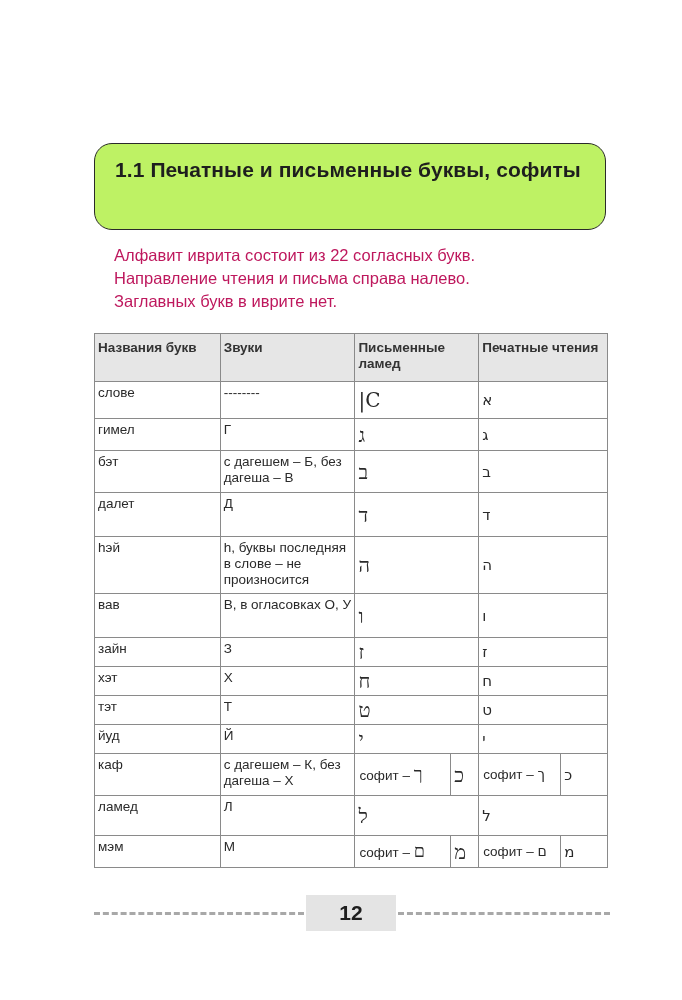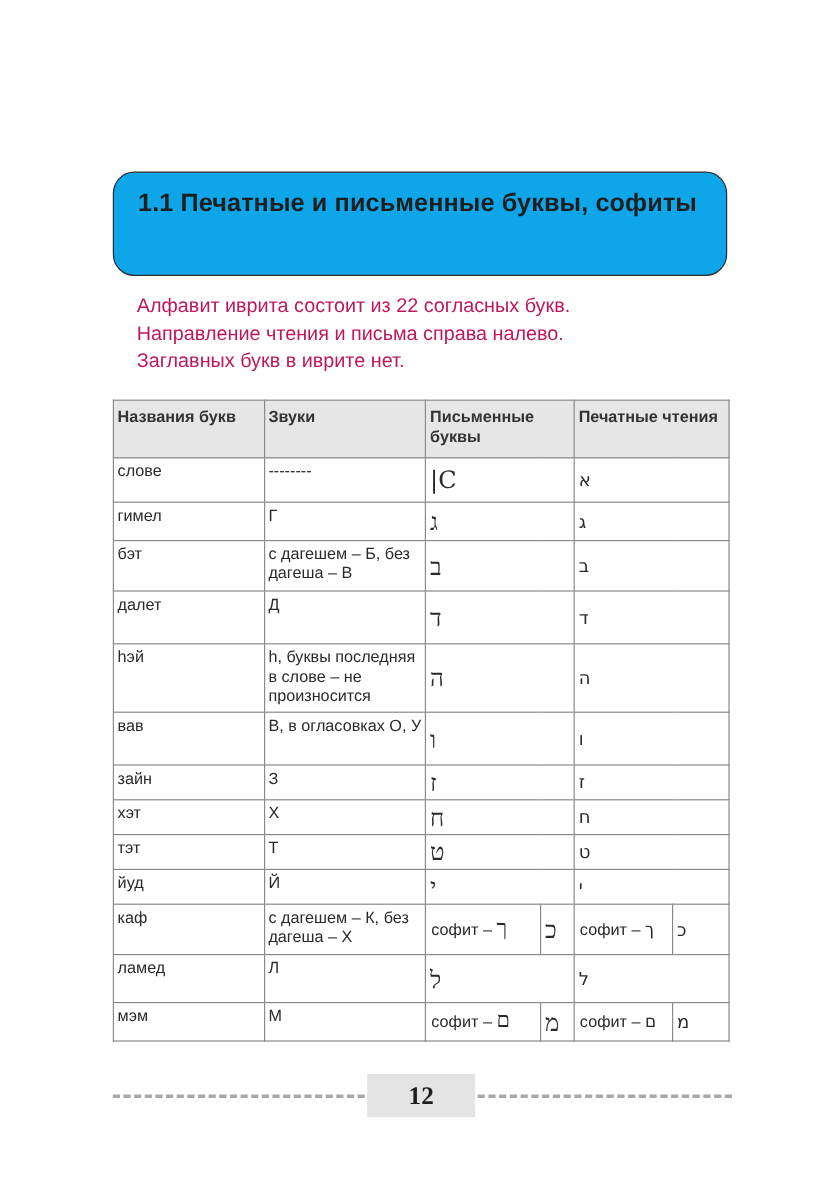--- a/index.html
+++ b/index.html
@@ -3,21 +3,21 @@
 <meta charset="utf-8">
 <style>
   html, body { margin: 0; padding: 0; }
   body {
     width: 682px; height: 1000px; background: #ffffff; position: relative;
     font-family: "Liberation Sans", "DejaVu Sans", sans-serif; color: #222;
     overflow: hidden;
   }
   .title-box {
     position: absolute; left: 94px; top: 143px; width: 512px; height: 87px;
-    background: #0ea5e9; border: 1.5px solid #2a2a2a; border-radius: 18px;
+    background: #bef264; border: 1.5px solid #2a2a2a; border-radius: 18px;
     box-sizing: border-box;
   }
   .title-text {
     position: absolute; left: 20px; top: 14px;
     font-size: 21px; font-weight: bold; color: #1e1e1e; letter-spacing: 0.1px;
   }
   .intro {
     position: absolute; left: 114px; top: 244px; font-size: 16.5px; line-height: 23px; color: #be185d;
   }
   table.letters {
@@ -29,21 +29,21 @@
     line-height: 16px;
   }
   table.letters th {
     background: #e6e6e6; font-weight: bold; height: 38px; padding-top: 6px; color: #333;
   }
   .heb { font-family: "DejaVu Sans", sans-serif; font-size: 15px; vertical-align: middle !important; }
   .script { font-family: "DejaVu Serif", serif; font-size: 20px; vertical-align: middle !important; }
   .sofit { text-align: center; vertical-align: middle !important; white-space: nowrap; padding-left: 4px !important; }
   .sofit .g { font-family: "DejaVu Serif", serif; font-size: 18px; }
   .sofit .gp { font-family: "DejaVu Sans", sans-serif; font-size: 14px; }
-  .pager { position: absolute; left: 94px; top: 893px; width: 516px; height: 38px; font-family: Liberation Serif, serif; }
+  .pager { position: absolute; left: 94px; top: 893px; width: 516px; height: 38px; }
   .dash { position: absolute; top: 19px; height: 0; border-top: 3px dashed #a8a8a8; }
   .page-num {
     position: absolute; left: 212px; top: 2px; width: 90px; height: 36px; background: #e4e4e4;
     font-size: 21px; font-weight: bold; text-align: center; line-height: 36px; color: #1e1e1e;
   }
 </style>
 </head>
 <body>
 
 <div class="title-box">
@@ -62,21 +62,21 @@
       <col style="width:135px">
       <col style="width:96px">
       <col style="width:28px">
       <col style="width:82px">
       <col style="width:47px">
   </colgroup>
   <tbody>
       <tr>
     <th>Названия букв</th>
     <th>Звуки</th>
-    <th colspan="2">Письменные буквы</th>
+    <th colspan="2">Письменные ламед</th>
     <th colspan="2">Печатные чтения</th>
   </tr>
 
   <tr style="height:37px">
     <td>слове</td>
     <td>--------</td>
     <td colspan="2" class="script">|C</td>
     <td colspan="2" class="heb">א</td>
   </tr>
   <tr style="height:32px">

